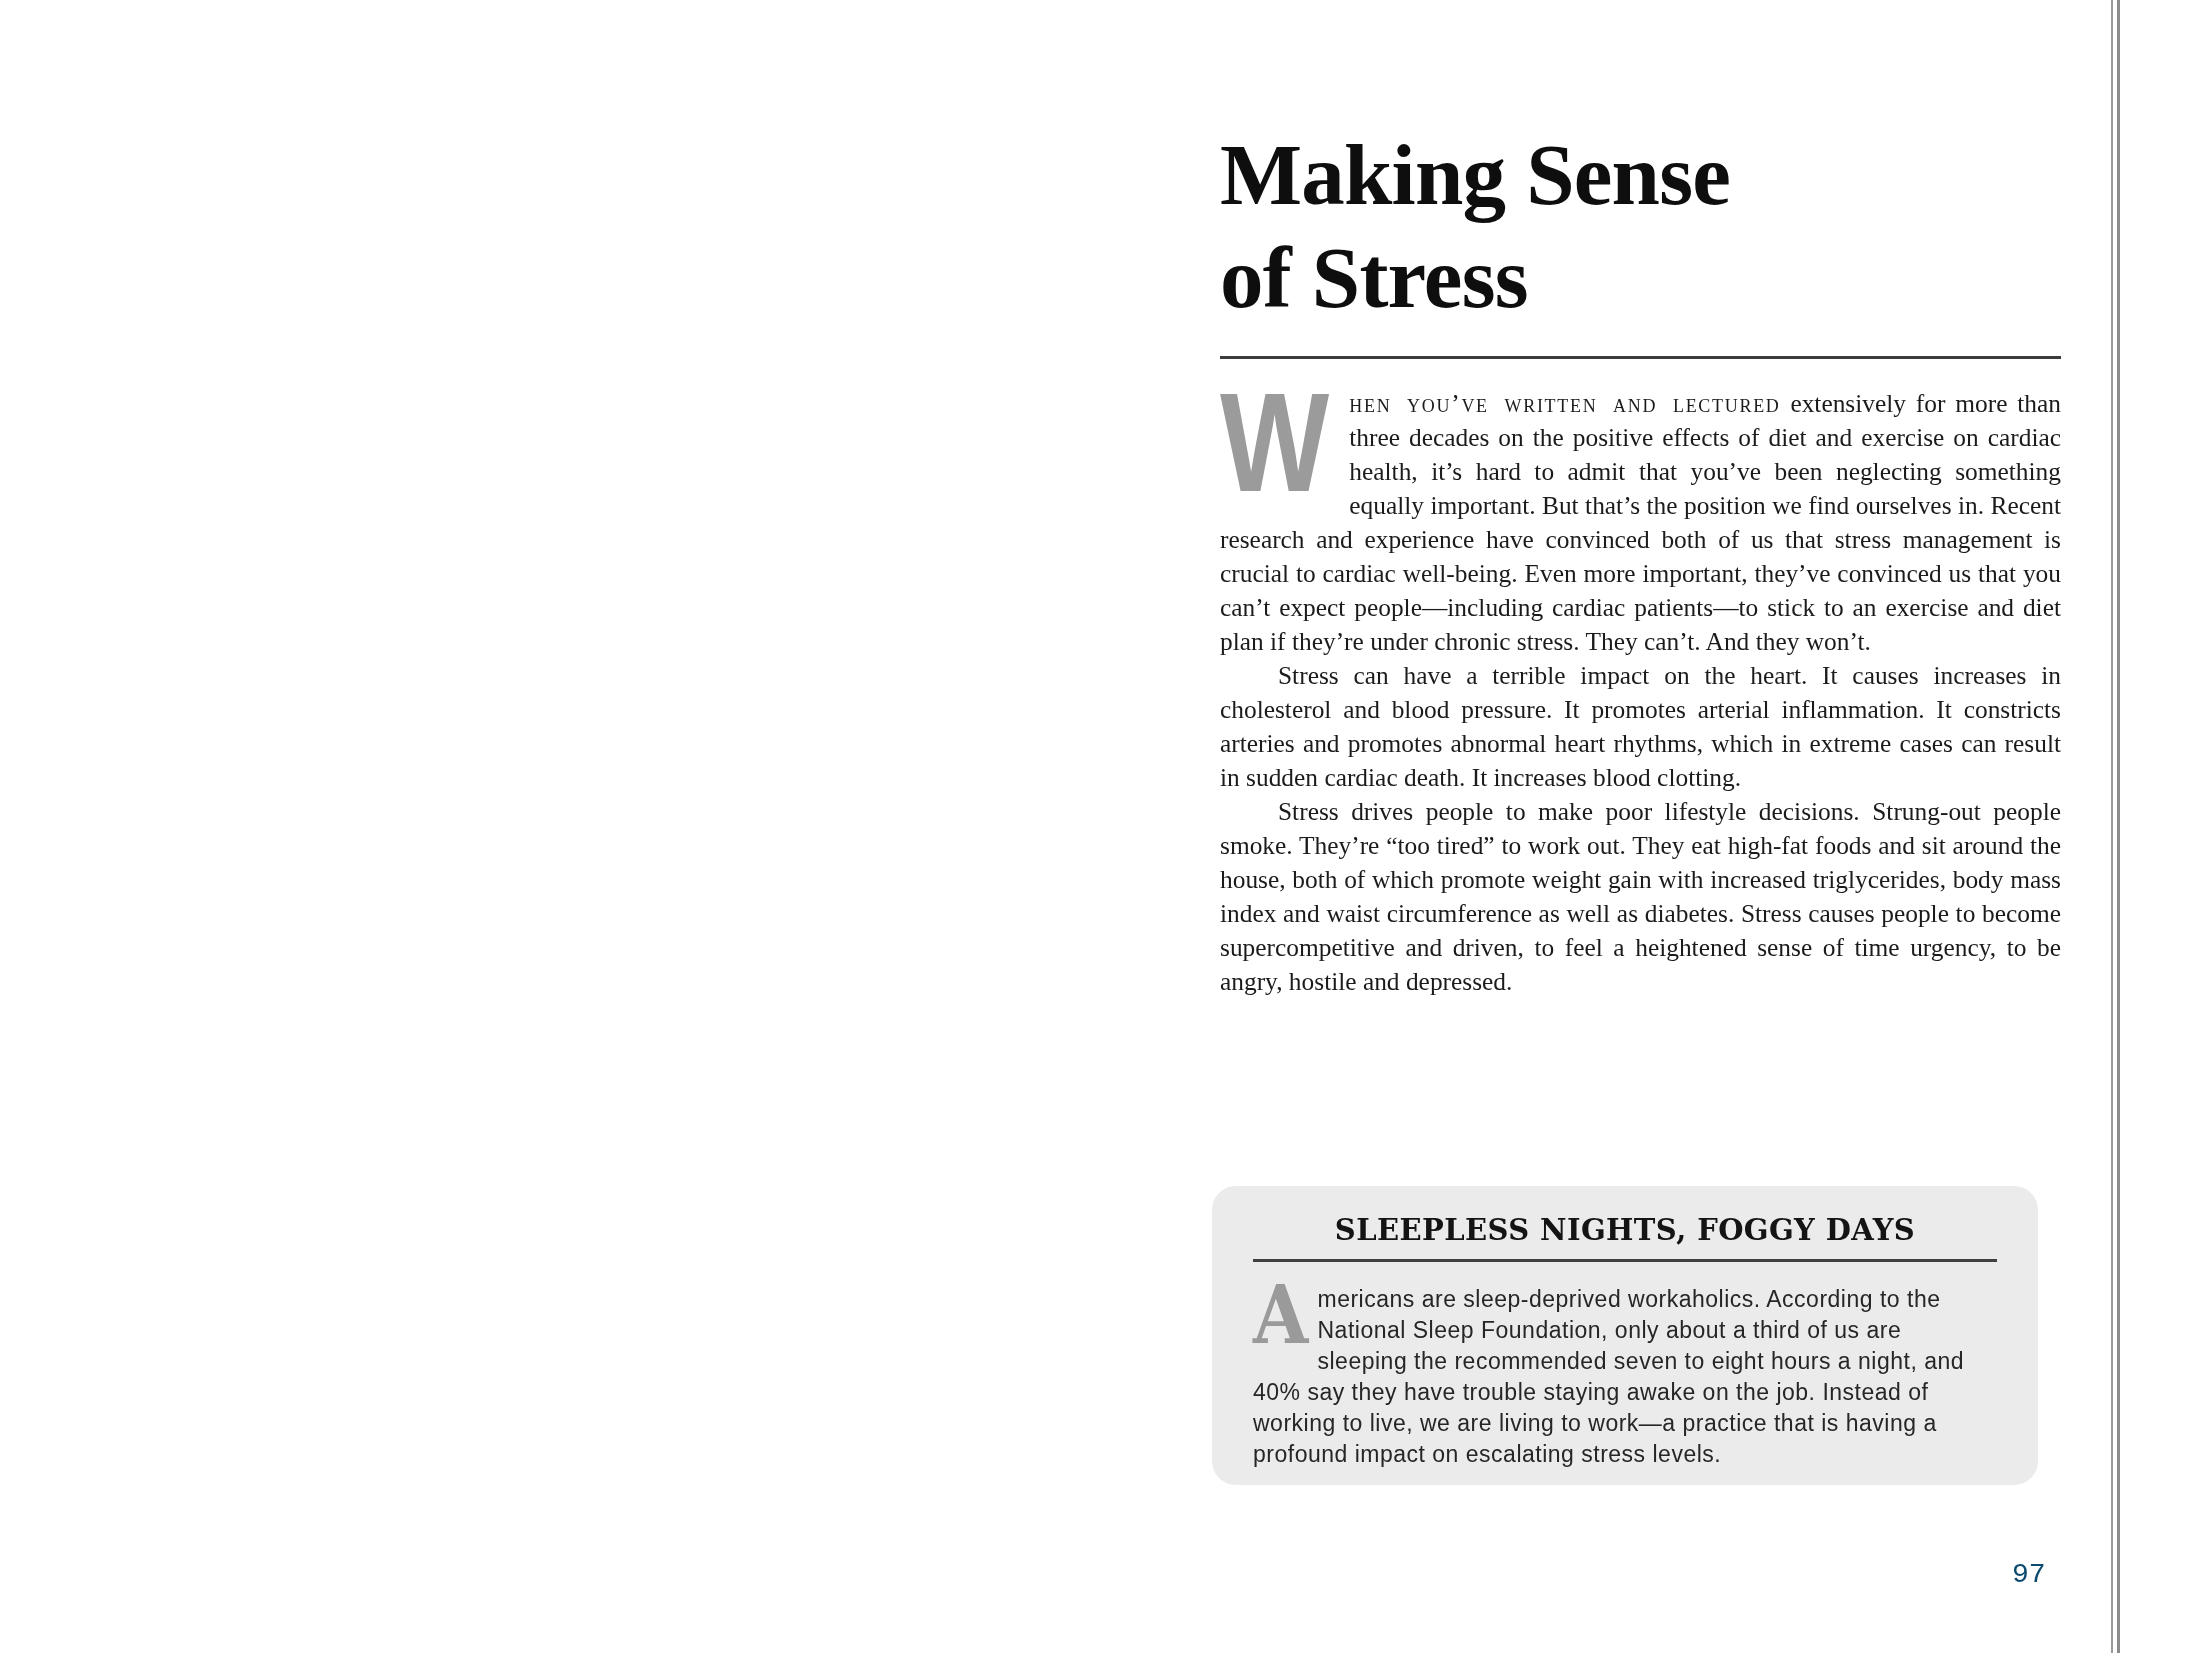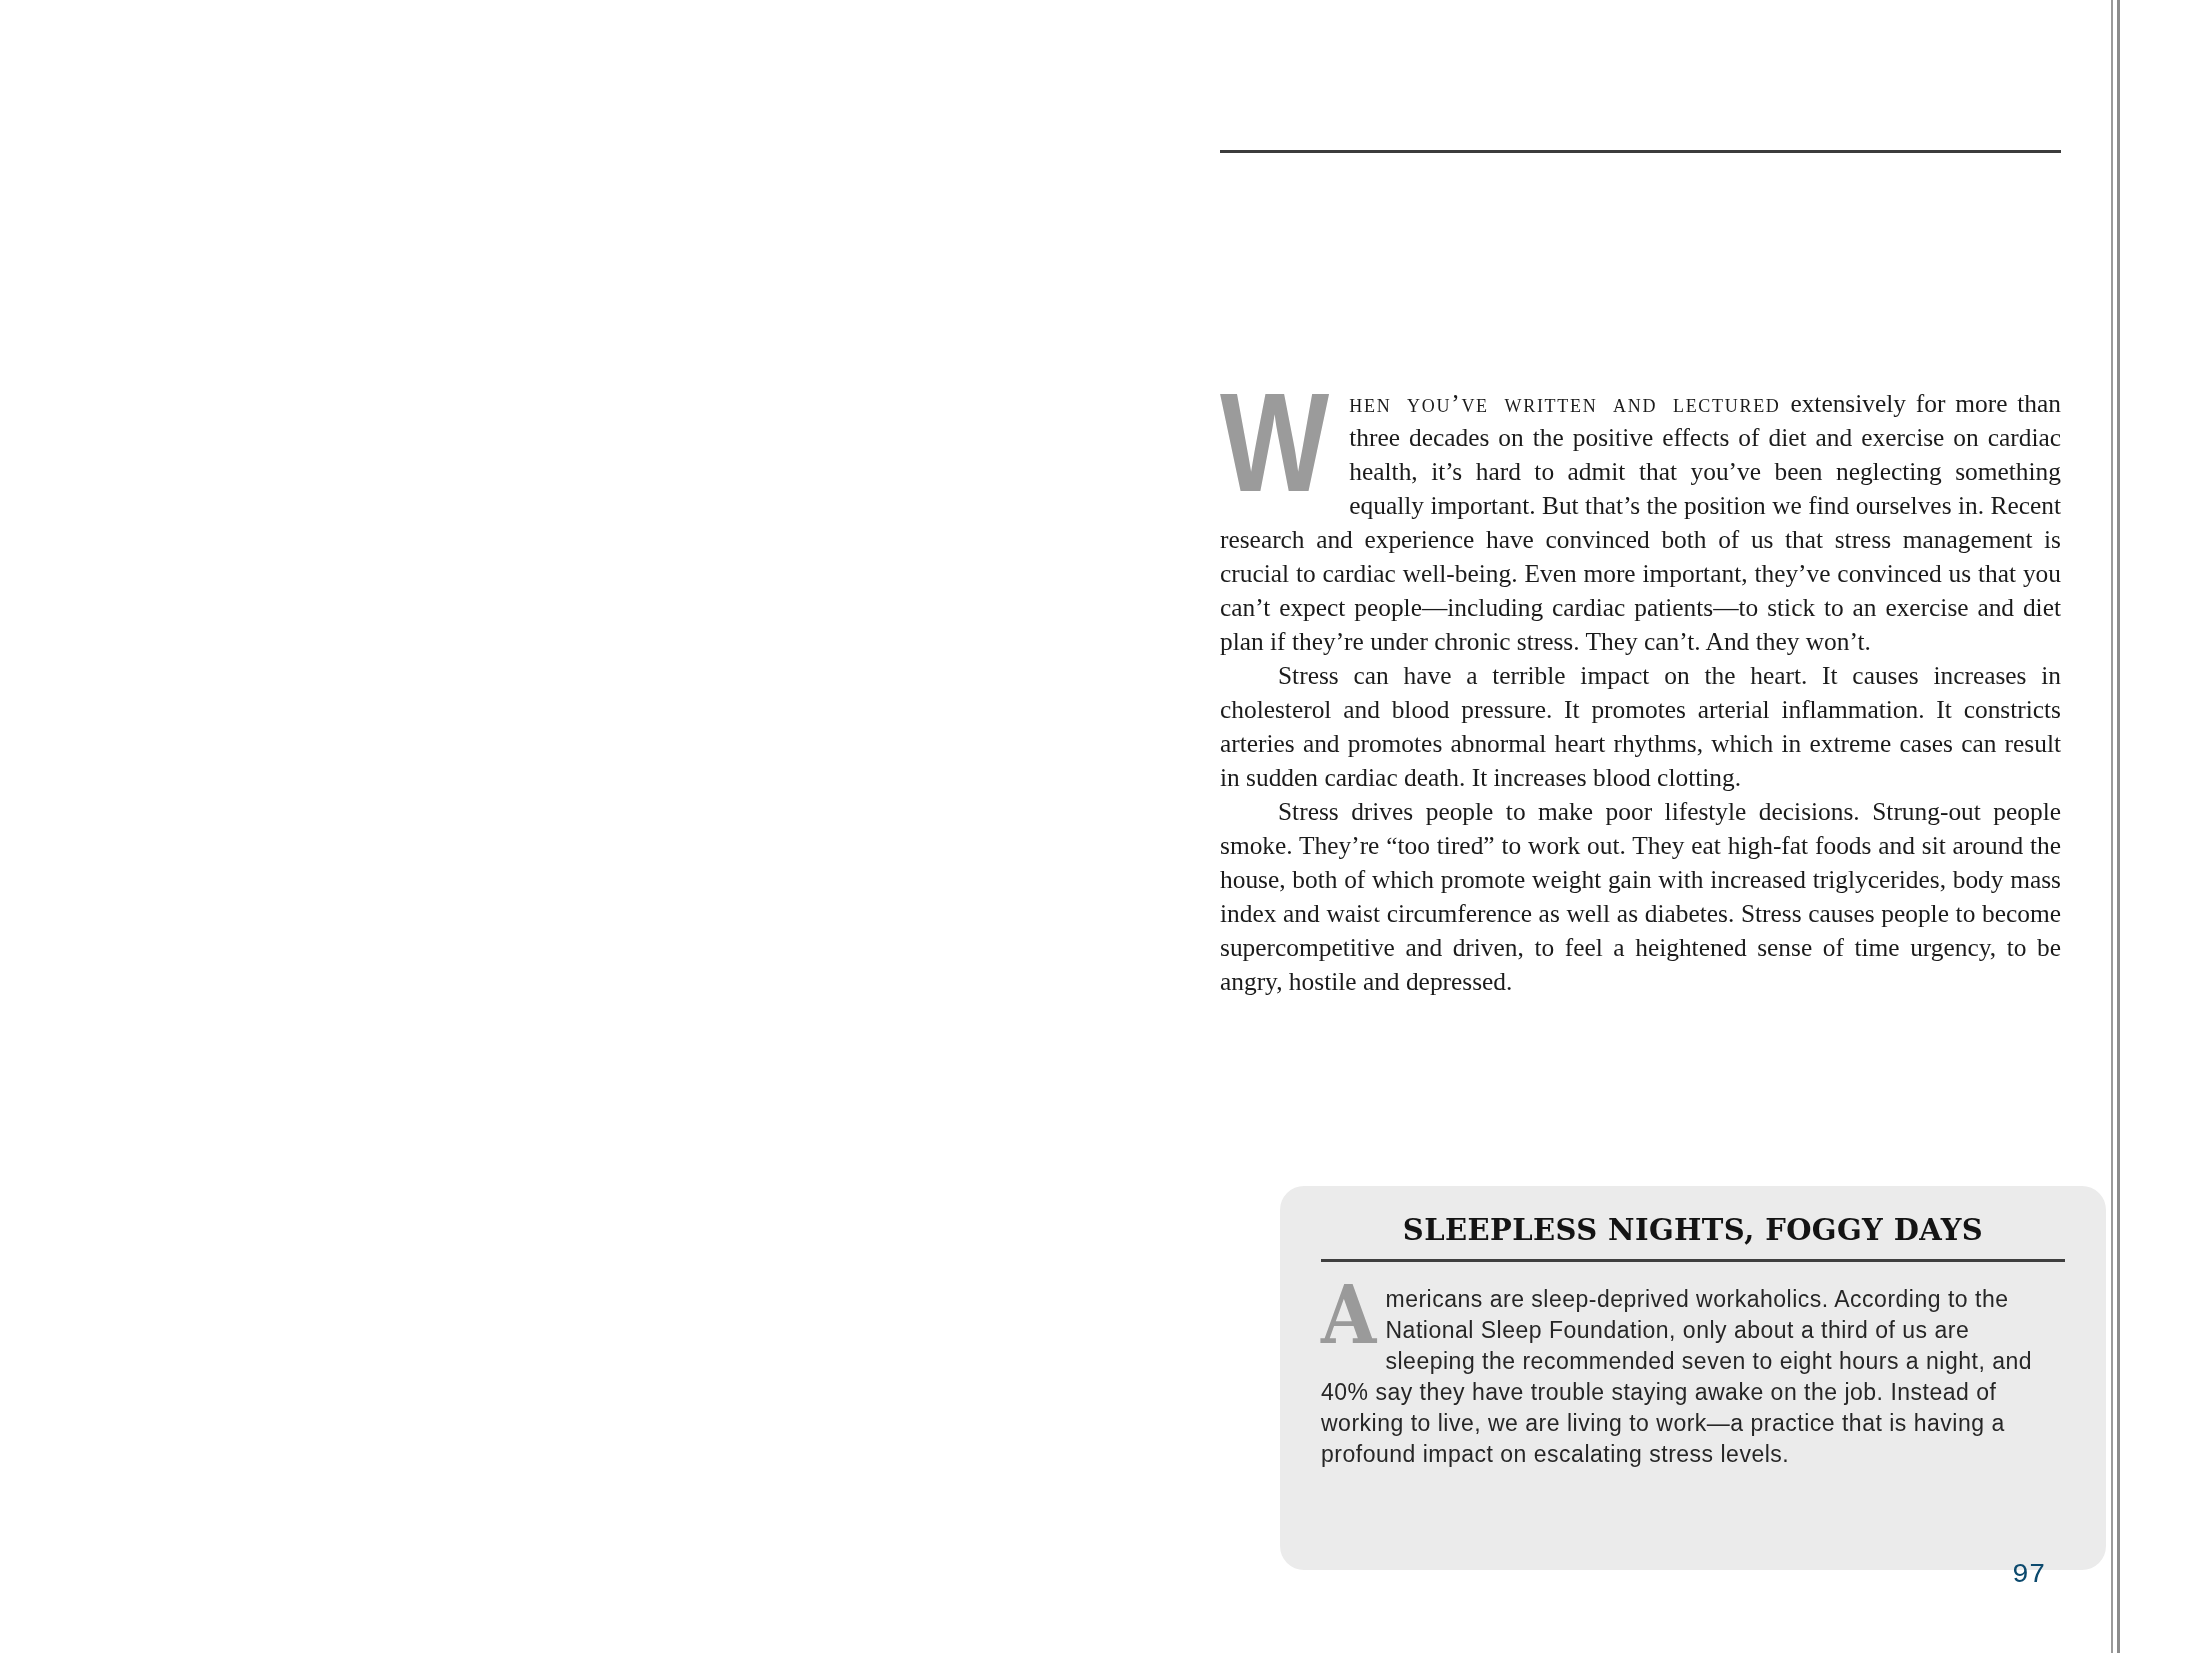--- a/index.html
+++ b/index.html
@@ -49,22 +49,22 @@
   }
   .leadin {
     font-variant: small-caps;
     letter-spacing: 1.7px;
     word-spacing: 4.2px;
   }
   .body-text em { font-style: italic; }
 
   
   .callout {
-    position: absolute; left: 1280px; top: 1186px;
-    width: 826px; height: 384px;
+    position: absolute; left: 1212px; top: 1186px;
+    width: 826px; height: 299px;
     box-sizing: border-box;
     background: #ebebeb;
     border-radius: 24px;
     padding: 27px 41px 25.4px 41px;
   }
   .callout-title {
     margin: 0;
     font-family: "DejaVu Serif", serif;
     font-weight: bold;
     font-size: 29px;
@@ -108,20 +108,21 @@
   .edge-line { position: absolute; top: 0; height: 1654px; }
   .edge-line.l1 { left: 2111px; width: 1.7px; background: #9a9a9a; }
   .edge-line.l2 { left: 2117px; width: 2.5px; background: #8c8c8c; }
 </style>
 </head>
 <body>
 
 <div class="spread">
 
   <header class="chapter-header">
+    <h1 class="chapter-title"><span>Making Sense</span><br><span>of Stress</span></h1>
     <div class="title-rule"></div>
   </header>
 
   <section class="body-text">
     <p class="p-first"><span class="dropcap-w">W</span><span class="leadin">hen you’ve written and lectured</span><span> extensively for more than three decades on the positive effects of diet and exercise on cardiac health, it’s hard to admit that you’ve been neglecting something equally important. But that’s the position we find ourselves in. Recent research and experience have convinced both of us that stress management is crucial to cardiac well-being. Even more important, they’ve convinced us that you can’t expect people—including cardiac patients—to stick to an exercise and diet plan if they’re under chronic stress. They can’t. And they won’t.</span></p>
     <p class="indent">Stress can have a terrible impact on the heart. It causes increases in cholesterol and blood pressure. It promotes arterial inflammation. It constricts arteries and promotes abnormal heart rhythms, which in extreme cases can result in sudden cardiac death. It increases blood clotting.</p>
     <p class="indent">Stress drives people to make poor lifestyle decisions. Strung-out people smoke. They’re “too tired” to work out. They eat high-fat foods and sit around the house, both of which promote weight gain with increased triglycerides, body mass index and waist circumference as well as diabetes. Stress causes people to become supercompetitive and driven, to feel a heightened sense of time urgency, to be angry, hostile and depressed.</p>
   </section>
 
   <aside class="callout">

